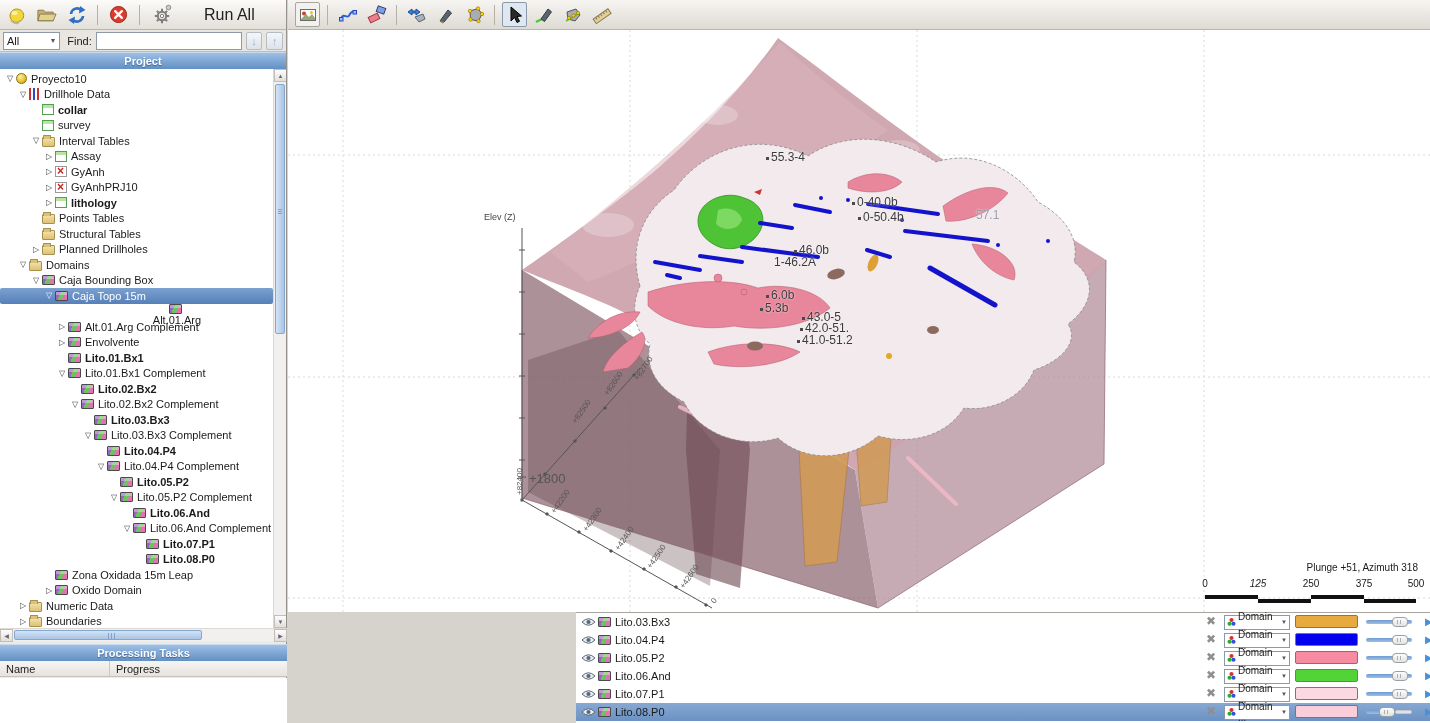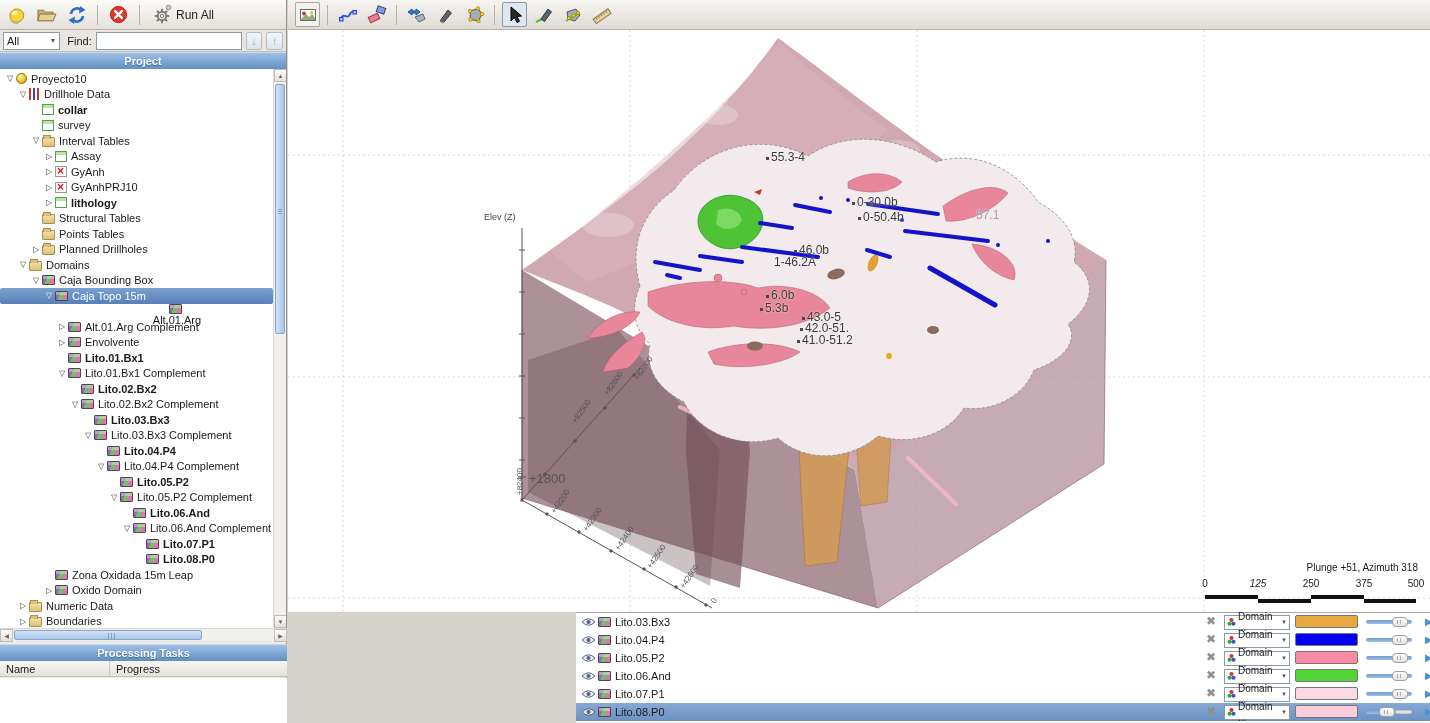--- a/index.html
+++ b/index.html
@@ -5,21 +5,21 @@
   html,body{margin:0;padding:0;width:1430px;height:723px;overflow:hidden;
     background:#d6d2cc;font-family:"Liberation Sans",sans-serif;font-size:11px;color:#1a1a1a;}
   *{box-sizing:border-box;}
 
   
   .left-panel{position:absolute;left:0;top:0;width:287px;height:723px;background:#eceae6;border-right:1px solid #96928b;}
   .main-toolbar{height:30px;background:linear-gradient(#fcfbf9,#e3dfd9);border-bottom:1px solid #b8b4ae;display:flex;align-items:center;gap:5px;padding:0 4px;}
   .tb-btn{width:25px;height:25px;display:flex;align-items:center;justify-content:center;}
   .tb-sep{width:1px;height:20px;background:#b5b1a9;margin:0 3px;}
   .run-all{display:flex;align-items:center;gap:4px;padding:0 4px;}
-  .run-all-label{font-size:12px;color:#222;}
+  .run-all-label{font-size:16px;color:#222;margin-left:28px;}
 
   .filter-row{height:22px;background:#e9e6e1;border-bottom:1px solid #c2beb7;display:flex;align-items:center;gap:4px;padding:0 3px;}
   .mini-select{height:18px;width:62px;background:#fff;border:1px solid #8d99a7;display:flex;align-items:center;justify-content:space-between;padding:0 3px;}
   .mini-select .arr{font-size:7px;color:#556;}
   .find-label{margin-left:3px;}
   .find-input{height:18px;width:146px;border:1px solid #8d99a7;background:#fff;font-family:inherit;font-size:11px;padding:0 3px;}
   .find-btn{width:18px;height:18px;border:1px solid #b4bcc6;border-radius:2px;background:linear-gradient(#f4f6f9,#dde3ea);color:#93add0;font-size:11px;line-height:16px;text-align:center;font-weight:bold;}
 
   .panel-header{height:17px;background:linear-gradient(#9dbfe4,#6290c4);border-top:1px solid #c7daee;color:#fff;font-weight:bold;text-align:center;line-height:16px;text-shadow:0 1px 1px #3a6394;}
 
@@ -209,26 +209,26 @@
           <span class="tlabel">GyAnhPRJ10</span>
         </div>
         <div class="tree-row" style="padding-left: 43px;">
           <span class="exp">▷</span>
           <span class="ic ic-table"></span>
           <span class="tlabel bold">lithology</span>
         </div>
         <div class="tree-row" style="padding-left: 30px;">
           <span class="exp"></span>
           <span class="ic ic-folder"></span>
+          <span class="tlabel">Points Tables</span>
+        </div>
+        <div class="tree-row" style="padding-left: 30px;">
+          <span class="exp"></span>
+          <span class="ic ic-folder"></span>
           <span class="tlabel">Structural Tables</span>
-        </div>
-        <div class="tree-row" style="padding-left: 30px;">
-          <span class="exp"></span>
-          <span class="ic ic-folder"></span>
-          <span class="tlabel">Points Tables</span>
         </div>
         <div class="tree-row" style="padding-left: 30px;">
           <span class="exp">▷</span>
           <span class="ic ic-folder"></span>
           <span class="tlabel">Planned Drillholes</span>
         </div>
         <div class="tree-row" style="padding-left: 17px;">
           <span class="exp">▽</span>
           <span class="ic ic-folder"></span>
           <span class="tlabel">Domains</span>
@@ -594,21 +594,21 @@
       <div id="north-ticks">
           <span class="axis-tick" style="left: 261px; top: 480px;">+42200</span>
           <span class="axis-tick" style="left: 293px; top: 498px;">+42300</span>
           <span class="axis-tick" style="left: 325px; top: 517px;">+42400</span>
           <span class="axis-tick" style="left: 357px; top: 535px;">+42500</span>
           <span class="axis-tick" style="left: 390px; top: 555px;">+42600</span>
           <span class="axis-tick" style="left: 421px; top: 570px;">0</span>
         </div>
       <div id="annotations">
           <span class="scene-label marker" style="left: 478px; top: 120px;">55.3-4</span>
-          <span class="scene-label marker" style="left: 564px; top: 165px;">0-30.0b</span>
+          <span class="scene-label marker" style="left: 564px; top: 165px;">0-40.0b</span>
           <span class="scene-label marker" style="left: 570px; top: 180px;">0-50.4b</span>
           <span class="scene-label faint" style="left: 688px; top: 178px;">57.1</span>
           <span class="scene-label marker" style="left: 506px; top: 213px;">46.0b</span>
           <span class="scene-label" style="left: 486px; top: 225px;">1-46.2A</span>
           <span class="scene-label marker" style="left: 478px; top: 258px;">6.0b</span>
           <span class="scene-label marker" style="left: 472px; top: 271px;">5.3b</span>
           <span class="scene-label marker" style="left: 514px; top: 280px;">43.0-5</span>
           <span class="scene-label marker" style="left: 512px; top: 291px;">42.0-51.</span>
           <span class="scene-label marker" style="left: 509px; top: 303px;">41.0-51.2</span>
         </div>

